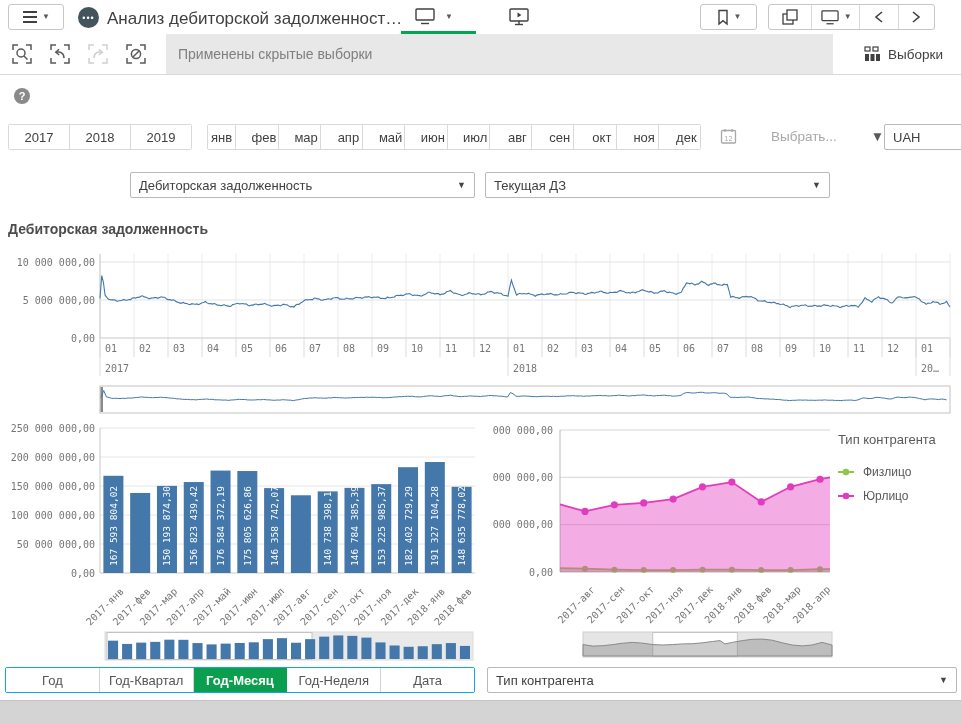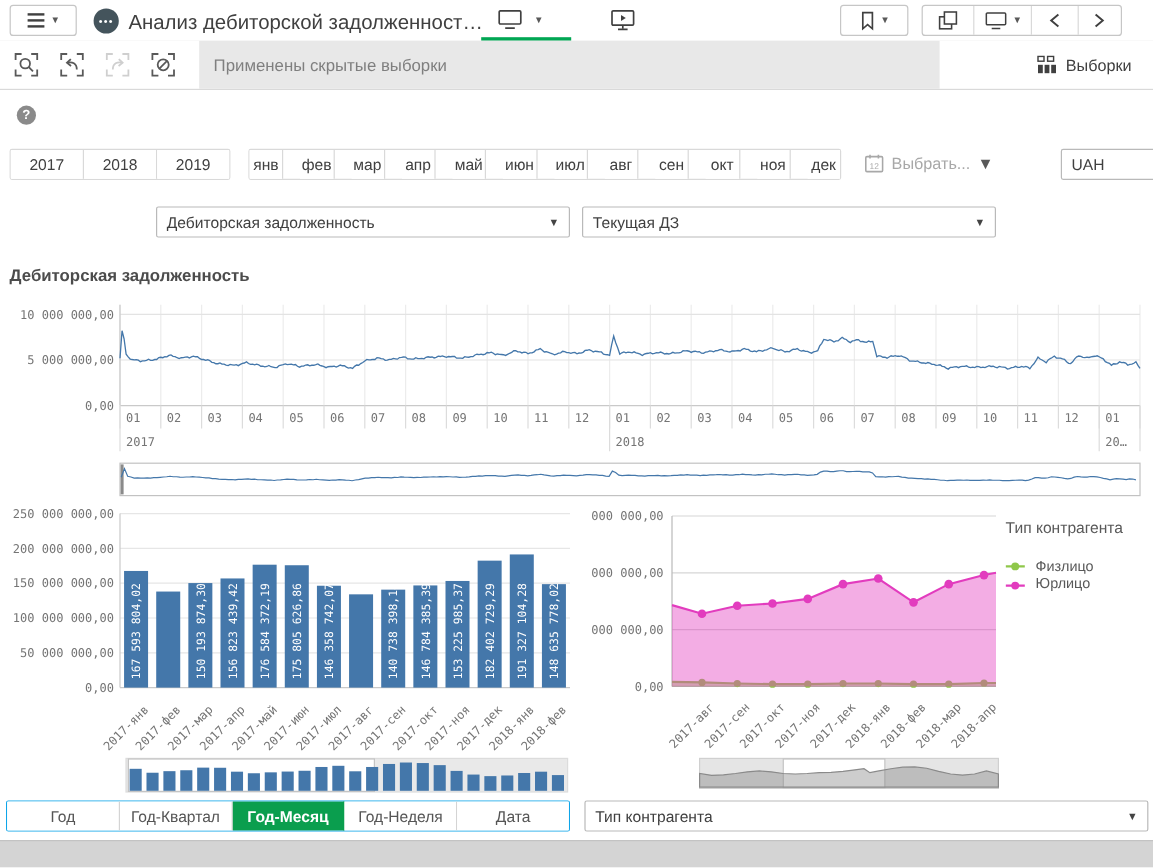--- a/index.html
+++ b/index.html
@@ -11,21 +11,21 @@
   .tb-btn{display:flex;align-items:center;justify-content:center;gap:4px;height:26px;background:#fff;border:1px solid #c6c6c6;border-radius:3px;box-sizing:border-box;cursor:pointer;}
   .caret{font-size:8px;color:#595959;line-height:1;}
   .applogo{width:21px;height:21px;border-radius:50%;background:#44545c;color:#fff;display:flex;align-items:center;justify-content:center;font-size:9px;letter-spacing:1px;}
   .apptitle{font-size:17px;color:#404040;white-space:nowrap;}
   .greenline{background:#00a653;height:3px;}
   .btn-group{display:flex;height:26px;border:1px solid #c6c6c6;border-radius:3px;background:#fff;box-sizing:border-box;}
   .btn-seg{display:flex;align-items:center;justify-content:center;gap:4px;border-right:1px solid #d9d9d9;cursor:pointer;}
   .btn-seg:last-child{border-right:none;}
   
   #selbar{left:0;top:34px;width:961px;height:41px;background:#fff;border-bottom:1px solid #d9d9d9;box-sizing:border-box;}
-  #selbar .graymsg{position:absolute;left:166px;top:0;width:617px;height:40px;background:#e8e8e8;display:flex;align-items:center;padding-left:12px;box-sizing:border-box;color:#7f7f7f;font-size:14px;}
+  #selbar .graymsg{position:absolute;left:166px;top:0;width:667px;height:40px;background:#e8e8e8;display:flex;align-items:center;padding-left:12px;box-sizing:border-box;color:#7f7f7f;font-size:14px;}
   .selicon{position:absolute;top:8px;width:24px;height:24px;cursor:pointer;}
   #seltool{position:absolute;right:8px;top:0;height:40px;display:flex;align-items:center;gap:7px;padding:0 10px;cursor:pointer;}
   #seltool span{font-size:13.5px;color:#404040;}
   
   .sheet-title{font-size:21px;color:#bdbdbd;letter-spacing:0.5px;}
   .help{width:16px;height:16px;border-radius:50%;background:#8a8a8a;color:#fff;font-size:11px;font-weight:bold;display:flex;align-items:center;justify-content:center;cursor:pointer;}
   .filter-group{display:flex;height:26px;border:1px solid #d9d9d9;border-radius:2px;background:#fff;box-sizing:border-box;}
   .filter-cell{display:flex;align-items:center;justify-content:center;font-size:13px;color:#404040;border-right:1px solid #d9d9d9;cursor:pointer;background:#fff;}
   .filter-cell:last-child{border-right:none;}
   .select{display:flex;align-items:center;height:26px;border:1px solid #b9b9b9;border-radius:2px;background:#fff;box-sizing:border-box;padding:0 8px;font-size:13px;color:#404040;cursor:pointer;justify-content:space-between;}
@@ -34,21 +34,21 @@
   svg text{font-family:"DejaVu Sans Mono",monospace;}
   .legend-title{font-size:13px;color:#595959;}
   .legend-item{display:flex;align-items:center;gap:7px;font-size:12px;color:#595959;cursor:pointer;}
   
   #periodrow{display:flex;height:26px;border:1px solid #0ea5e9;border-radius:2px;box-sizing:border-box;background:#fff;}
   .pbtn{flex:1;display:flex;align-items:center;justify-content:center;font-size:13px;color:#555;border-right:1px solid #d4d4d4;cursor:pointer;background:#fff;}
   .pbtn:last-child{border-right:none;}
   .pbtn.active{background:#0a9e4e;color:#fff;font-weight:bold;border-color:#0a9e4e;}
   #footer{left:0;top:700px;width:961px;height:23px;background:#d4d4d4;border-top:1px solid #c3c3c3;box-sizing:border-box;}
   .datebtn{display:flex;align-items:center;gap:6px;cursor:pointer;}
-  .datebtn span{font-size:13.5px;color:#a8a8a8;}
+  .datebtn span{font-size:13.5px;color:#a8a8a8;margin-left:28px;}
 </style>
 </head>
 <body>
 
 <div id="app">
 
   <div id="topbar" class="abs">
     <div class="tb-btn abs" style="left:8px;top:4px;width:56px;">
       <svg width="16" height="14" viewBox="0 0 16 14">
           <rect x="1" y="1" width="14" height="2" fill="#404040"></rect>
@@ -437,21 +437,21 @@
   </div>
   <div class="abs" style="left:838px;top:432px;">
     <div class="legend-title">Тип контрагента</div>
     <div class="legend-item" style="margin-top:18px;">
       <svg width="18" height="10" viewBox="0 0 18 10">
           <line x1="0" y1="5" x2="16" y2="5" stroke="#8fc74a" stroke-width="2"></line>
           <circle cx="8" cy="5" r="3.3" fill="#8fc74a"></circle>
         </svg>
       <span>Физлицо</span>
     </div>
-    <div class="legend-item" style="margin-top:0;align-items:flex-end;">
+    <div class="legend-item" style="margin-top:10px;">
       <svg width="18" height="10" viewBox="0 0 18 10">
           <line x1="0" y1="5" x2="16" y2="5" stroke="#e23cbe" stroke-width="2"></line>
           <circle cx="8" cy="5" r="3.3" fill="#e23cbe"></circle>
         </svg>
       <span>Юрлицо</span>
     </div>
   </div>
 
   <div id="periodrow" class="abs" style="left:5px;top:667px;width:470px;">
       <div class="pbtn">Год</div>

